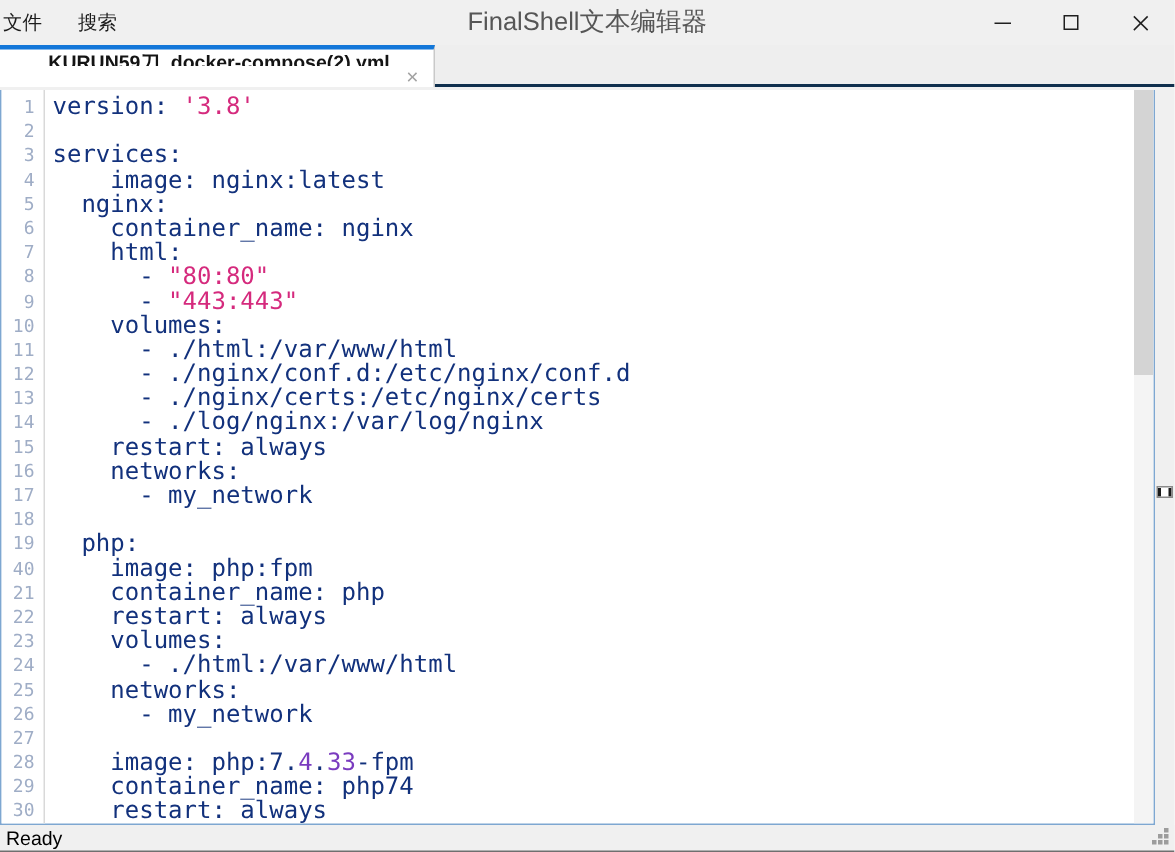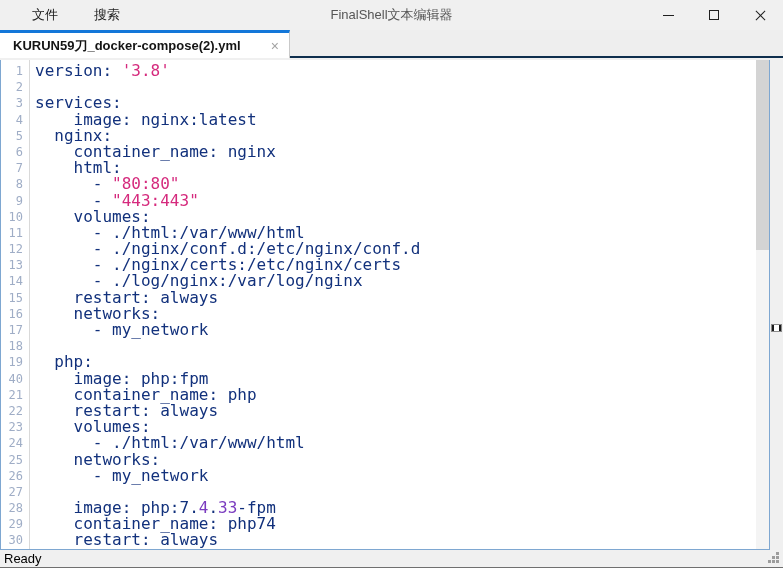--- a/index.html
+++ b/index.html
@@ -3,35 +3,35 @@
 <meta charset="utf-8">
 <style>
   * { margin:0; padding:0; box-sizing:border-box; }
   html,body { width:783px; height:568px; overflow:hidden; }
   body { font-family:"Liberation Sans",sans-serif; background:#f0f0f0; position:relative; }
 
   .window { position:absolute; inset:0; width:783px; height:568px; background:#f0f0f0; }
 
   
   .titlebar { position:absolute; top:0; left:0; width:783px; height:30px; background:#f0f0f0; }
-  .menubar { position:absolute; left:0; top:0; height:30px; display:flex; align-items:center; padding-left:30px; gap:32px; }
+  .menubar { position:absolute; left:0; top:0; height:30px; display:flex; align-items:center; padding-left:0; gap:20px; }
   .menu-item { font-size:13px; color:#1c1c1c; cursor:default; padding:2px 2px; }
-  .win-title { position:absolute; left:0; right:0; top:0; height:30px; text-align:center; line-height:30px; font-size:13px; color:#565656; pointer-events:none; }
+  .win-title { position:absolute; left:0; right:0; top:0; height:30px; text-align:center; line-height:30px; font-size:17px; color:#565656; pointer-events:none; }
   .controls { position:absolute; right:0; top:0; height:30px; display:flex; }
   .wbtn { width:46px; height:30px; display:flex; align-items:center; justify-content:center; }
   .ic-min { width:11px; height:1px; background:#1f1f1f; display:block; }
   .ic-max { width:10px; height:10px; border:1px solid #1f1f1f; display:block; background:transparent; }
   .ic-close { position:relative; width:13px; height:13px; display:block; }
   .ic-close::before, .ic-close::after { content:""; position:absolute; left:0; top:6px; width:13px; height:1px; background:#1f1f1f; }
   .ic-close::before { transform:rotate(45deg); }
   .ic-close::after  { transform:rotate(-45deg); }
 
   
   .tabbar { position:absolute; top:30px; left:0; width:783px; height:28px; background:#eeeeee; border-bottom:2px solid #0f2f4d; }
-  .tab { position:absolute; left:0; top:0; width:290px; height:28px; background:#ffffff; border-top:3px solid #1377d9; border-right:1px solid #c9c9c9; display:flex; align-items:center; padding:0 10px 0 13px; }
+  .tab { position:absolute; left:0; top:0; width:290px; height:28px; background:#ffffff; border-top:3px solid #1377d9; border-right:1px solid #c9c9c9; display:flex; align-items:center; padding:0 10px 0 13px;flex-direction:column; }
   .tab-label { font-size:13px; font-weight:bold; color:#141414; white-space:nowrap; overflow:hidden; }
   .tab-close { margin-left:auto; font-size:14px; line-height:14px; color:#a3a3a3; cursor:default; padding-left:8px; }
 
   
   .editor { position:absolute; top:60px; left:0; width:770px; height:490px; background:#ffffff; border:1px solid #7ea7d1; border-top:none; overflow:hidden; }
   .gutter { position:absolute; left:0; top:0; bottom:0; width:29px; background:#ffffff; border-right:1px solid #d9d9d9; padding-top:3px; }
   .ln { height:16.2px; line-height:16.2px; text-align:right; padding-right:6px; color:#9fadc6; font-family:"DejaVu Sans Mono","Liberation Mono",monospace; font-size:12px; }
   .code { position:absolute; left:34px; top:0; right:14px; bottom:0; padding-top:3px; font-family:"DejaVu Sans Mono","Liberation Mono",monospace; font-size:16px; cursor:text; }
   .cl { height:16.2px; line-height:16.2px; white-space:pre; }
   .tk-c { color:#12317c; }

